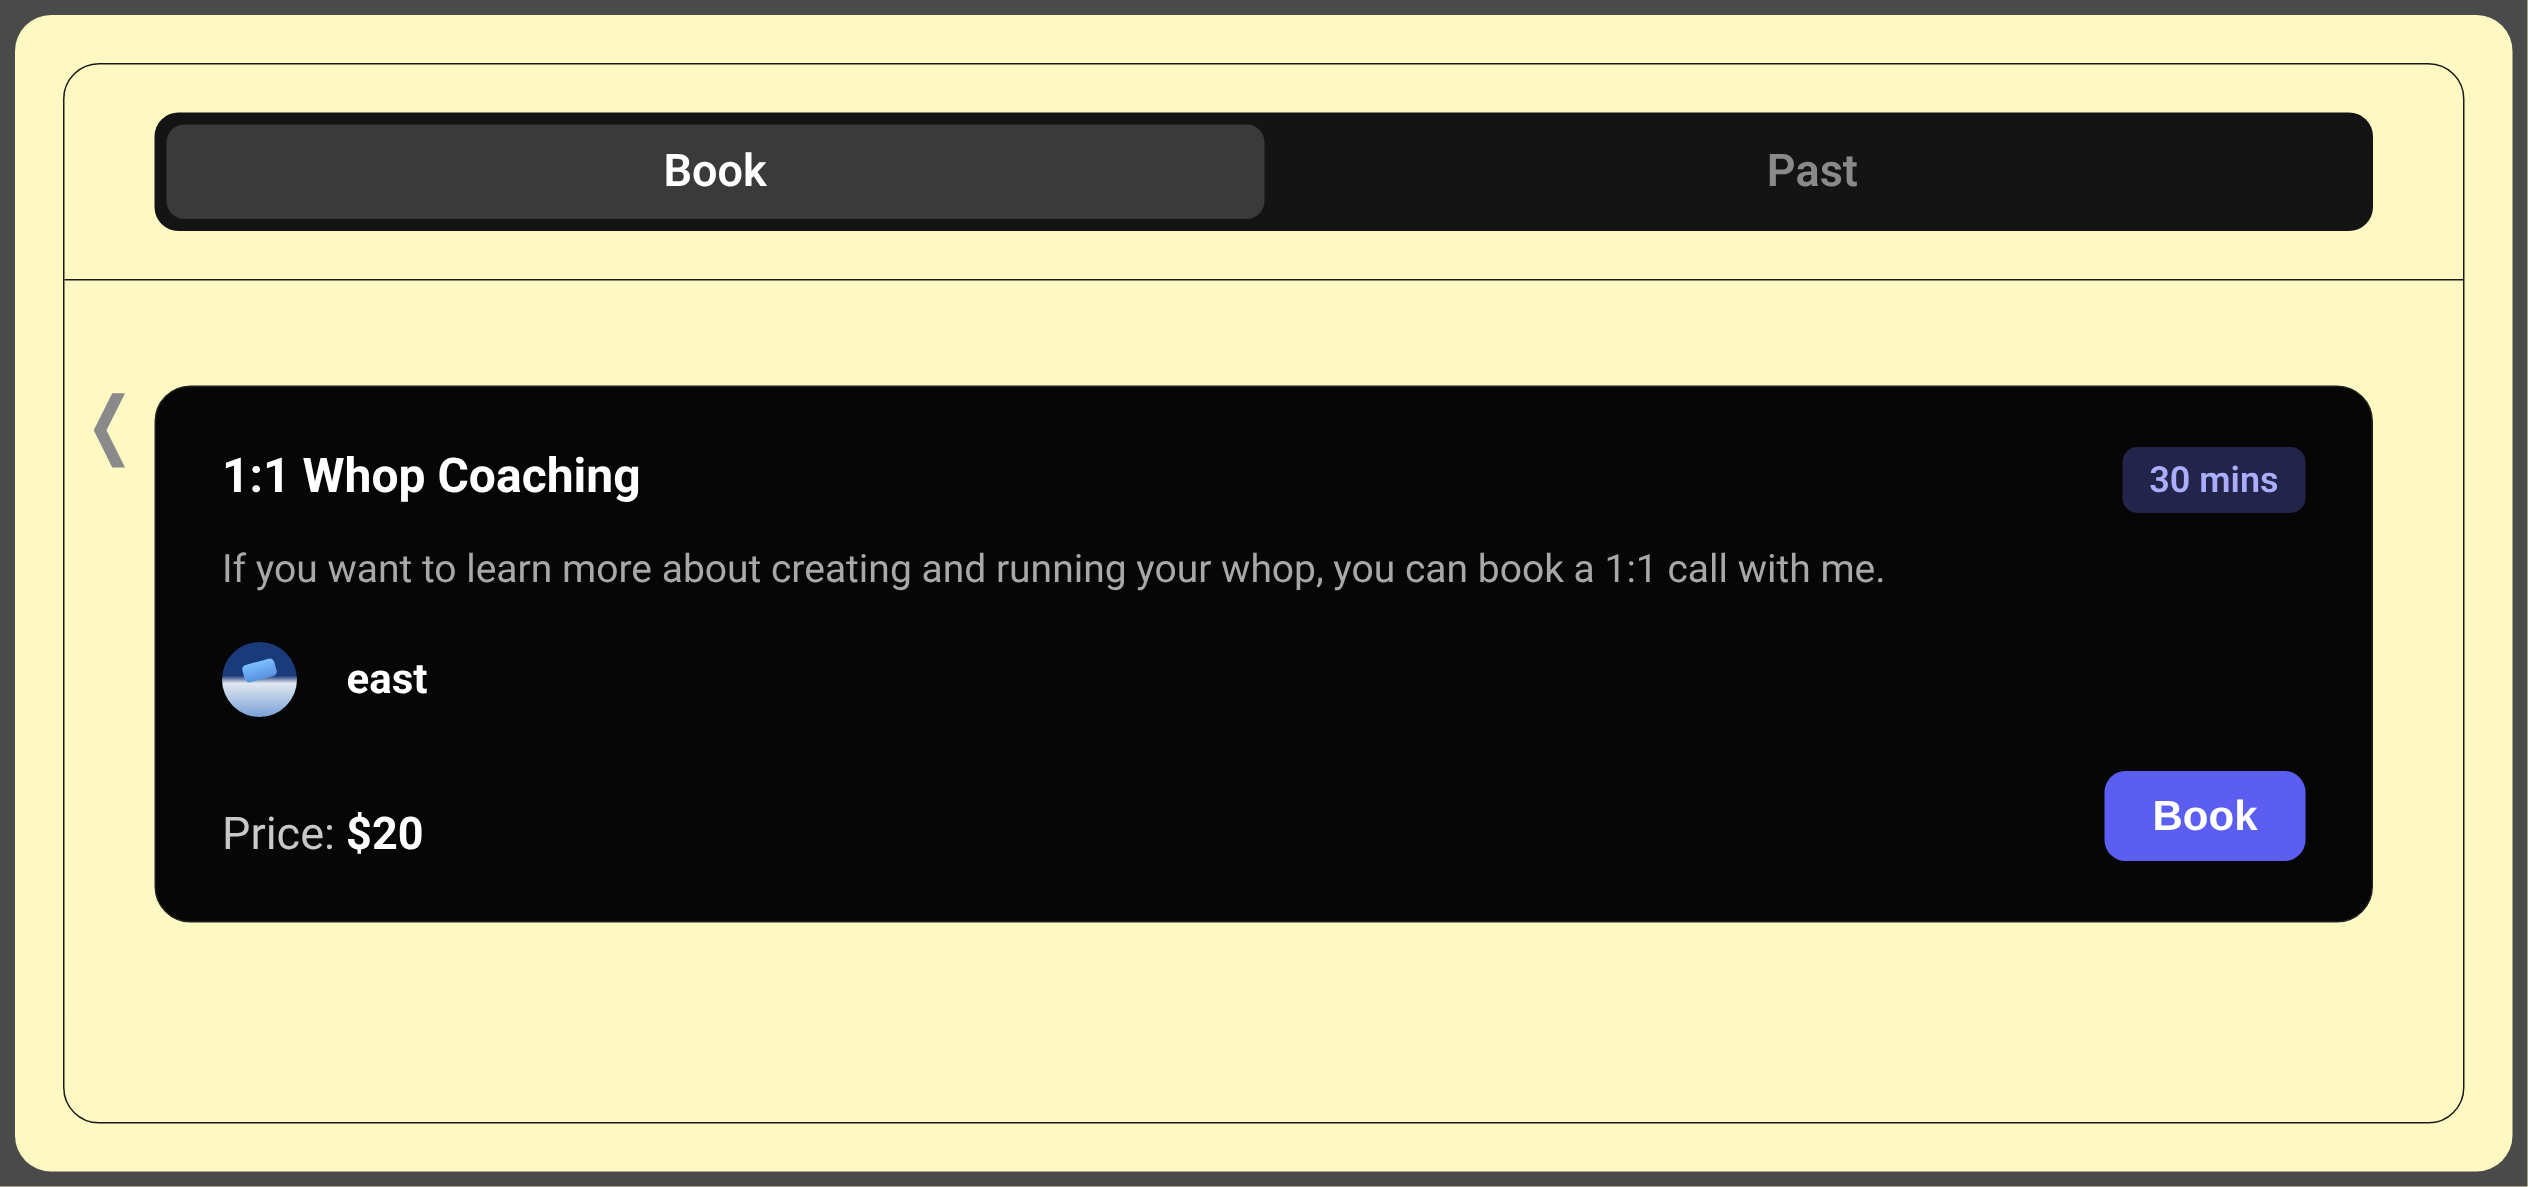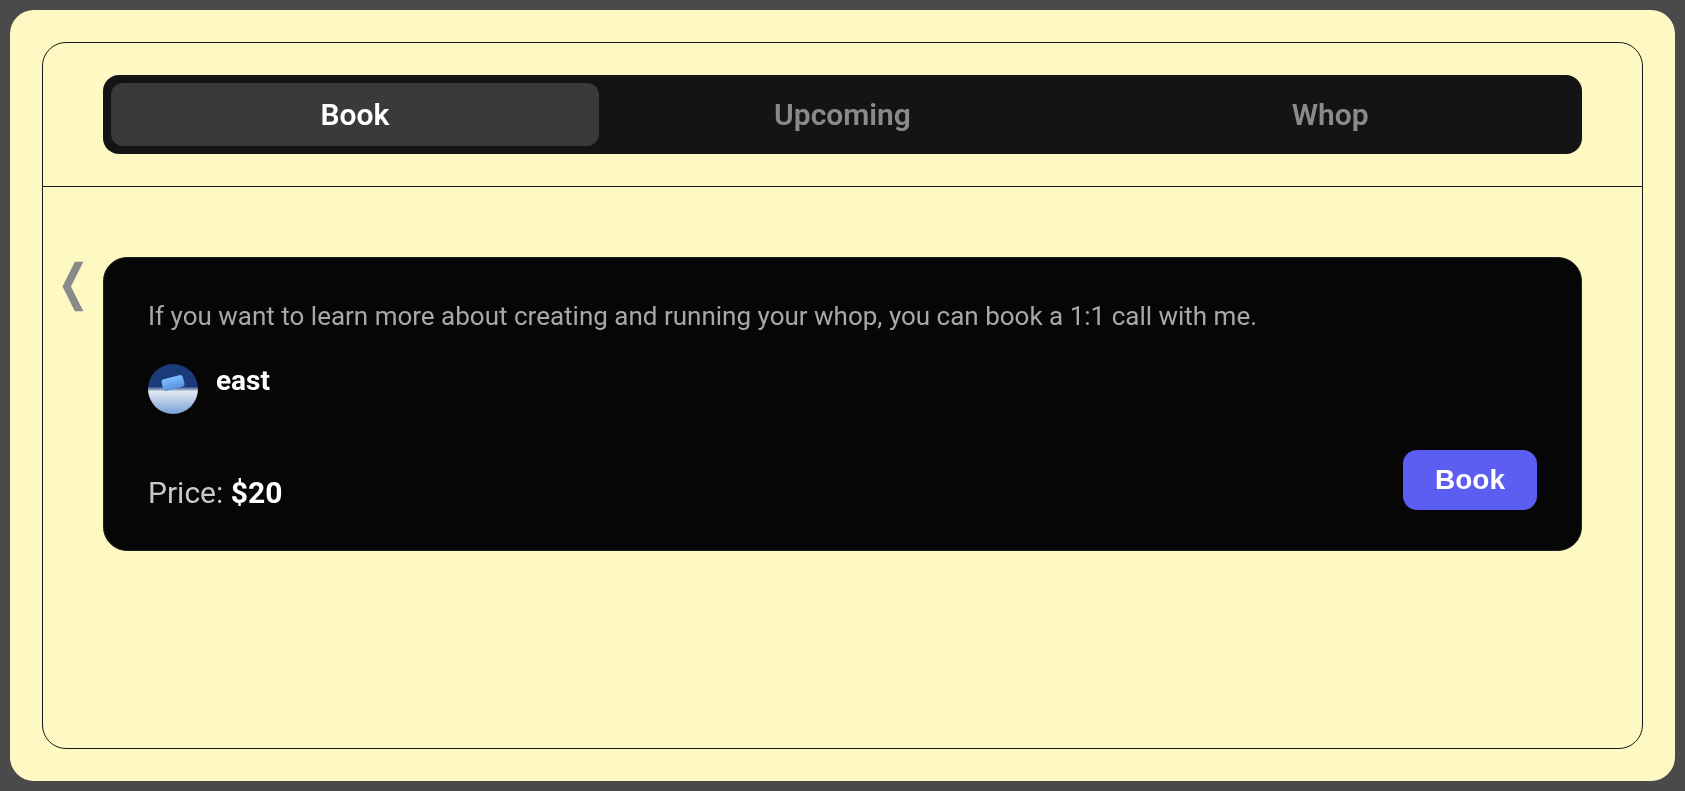--- a/index.html
+++ b/index.html
@@ -100,22 +100,22 @@
     border-radius: 10px;
     white-space: nowrap;
   }
   .desc {
     font-size: 26px;
     color: #a8a8a8;
     line-height: 1.45;
   }
   .host {
     display: flex;
-    align-items: flex-start;
-    gap: 18px;
+    align-items: center;
+    gap: 33px;
     margin-top: 8px;
   }
   .avatar {
     width: 50px;
     height: 50px;
     border-radius: 50%;
     background: linear-gradient(180deg, #1a3a7a 0%, #1a3a7a 45%, #e0e8f0 55%, #7aa0d8 100%);
     position: relative;
     overflow: hidden;
   }
@@ -159,30 +159,33 @@
   }
 </style>
 </head>
 <body>
 
 <div class="outer">
   <div class="panel">
 
     <div class="tabs">
       <div class="tab active">Book</div>
-      <div class="tab">Upcoming</div>
-      <div class="tab">Whop</div>
+      <div class="tab">Past</div>
     </div>
 
     <div class="hr"></div>
 
     <div class="content">
       <div class="chev">❬</div>
 
       <div class="card">
+        <div class="card-head">
+          <div class="title">1:1 Whop Coaching</div>
+          <div class="badge">30 mins</div>
+        </div>
         <div class="desc">If you want to learn more about creating and running your whop, you can book a 1:1 call with me.</div>
 
         <div class="host">
           <div class="avatar"></div>
           <div class="host-name">east</div>
         </div>
 
         <div class="foot">
           <div class="price-line">
             <span>Price:</span>

